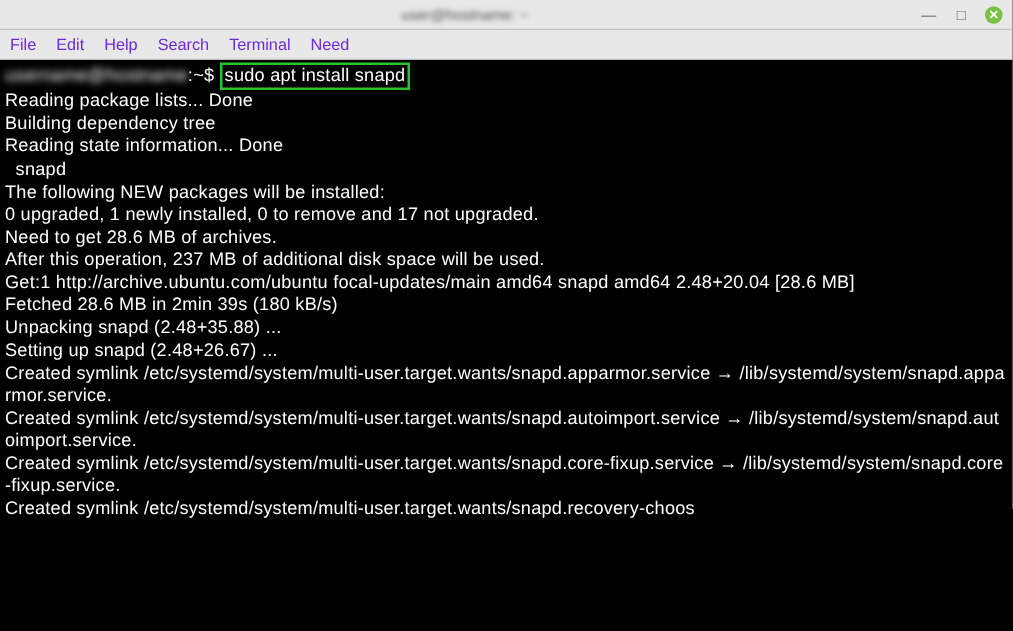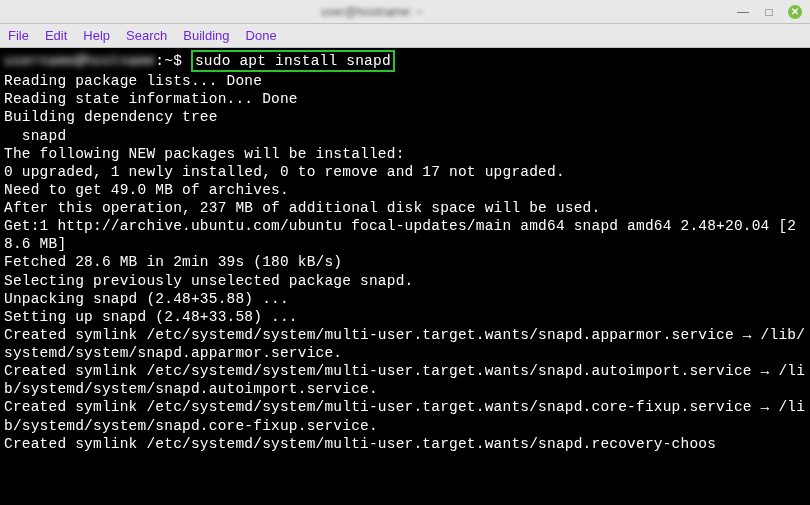--- a/index.html
+++ b/index.html
@@ -57,21 +57,21 @@
       padding: 0 8px;
       gap: 16px;
       border-bottom: 1px solid #c0c0c0;
       font-size: 13px;
       color: #6d28d9;
     }
     .menu-item { cursor: pointer; }
     .terminal {
       background: #000;
       color: #fff;
-      font-family: Liberation Mono, monospace;
+      font-family: Liberation Sans, sans-serif;
       font-size: 14.5px;
       line-height: 1.25;
       padding: 2px 4px;
       height: calc(100% - 48px);
       overflow: hidden;
       letter-spacing: 0.2px;
     }
     .prompt-line { white-space: pre-wrap; }
     .prompt-userhost {
       filter: blur(3px);
@@ -99,38 +99,37 @@
     <span class="window-btn">□</span>
     <span class="window-btn close">✕</span>
   </div>
 </div>
 
 <div class="menubar">
   <span class="menu-item">File</span>
   <span class="menu-item">Edit</span>
   <span class="menu-item">Help</span>
   <span class="menu-item">Search</span>
-  <span class="menu-item">Building</span>
-  <span class="menu-item">Done</span>
+  <span class="menu-item">Terminal</span>
+  <span class="menu-item">Need</span>
 </div>
 
 <div class="terminal">
   <div class="prompt-line"><span class="prompt-userhost">username@hostname</span><span class="prompt-path">:~$</span> <span class="highlight-cmd">sudo apt install snapd</span></div>
   <div id="output-container">
       <div class="output-line">Reading package lists... Done</div>
+      <div class="output-line">Building dependency tree       </div>
       <div class="output-line">Reading state information... Done</div>
-      <div class="output-line">Building dependency tree       </div>
       <div class="output-line">  snapd</div>
       <div class="output-line">The following NEW packages will be installed:</div>
       <div class="output-line">0 upgraded, 1 newly installed, 0 to remove and 17 not upgraded.</div>
-      <div class="output-line">Need to get 49.0 MB of archives.</div>
+      <div class="output-line">Need to get 28.6 MB of archives.</div>
       <div class="output-line">After this operation, 237 MB of additional disk space will be used.</div>
       <div class="output-line">Get:1 http://archive.ubuntu.com/ubuntu focal-updates/main amd64 snapd amd64 2.48+20.04 [28.6 MB]</div>
       <div class="output-line">Fetched 28.6 MB in 2min 39s (180 kB/s)                                         </div>
-      <div class="output-line">Selecting previously unselected package snapd.</div>
       <div class="output-line">Unpacking snapd (2.48+35.88) ...</div>
-      <div class="output-line">Setting up snapd (2.48+33.58) ...</div>
+      <div class="output-line">Setting up snapd (2.48+26.67) ...</div>
       <div class="output-line">Created symlink /etc/systemd/system/multi-user.target.wants/snapd.apparmor.service → /lib/systemd/system/snapd.apparmor.service.</div>
       <div class="output-line">Created symlink /etc/systemd/system/multi-user.target.wants/snapd.autoimport.service → /lib/systemd/system/snapd.autoimport.service.</div>
       <div class="output-line">Created symlink /etc/systemd/system/multi-user.target.wants/snapd.core-fixup.service → /lib/systemd/system/snapd.core-fixup.service.</div>
       <div class="output-line">Created symlink /etc/systemd/system/multi-user.target.wants/snapd.recovery-choos</div>
     </div>
 </div>
 
 </body></html>

